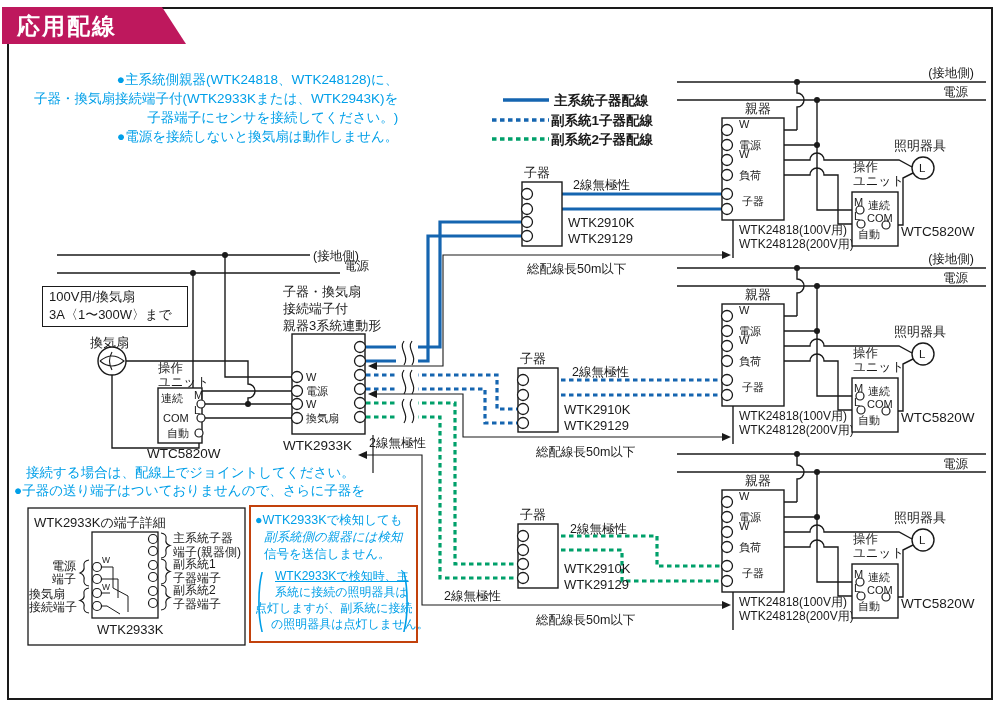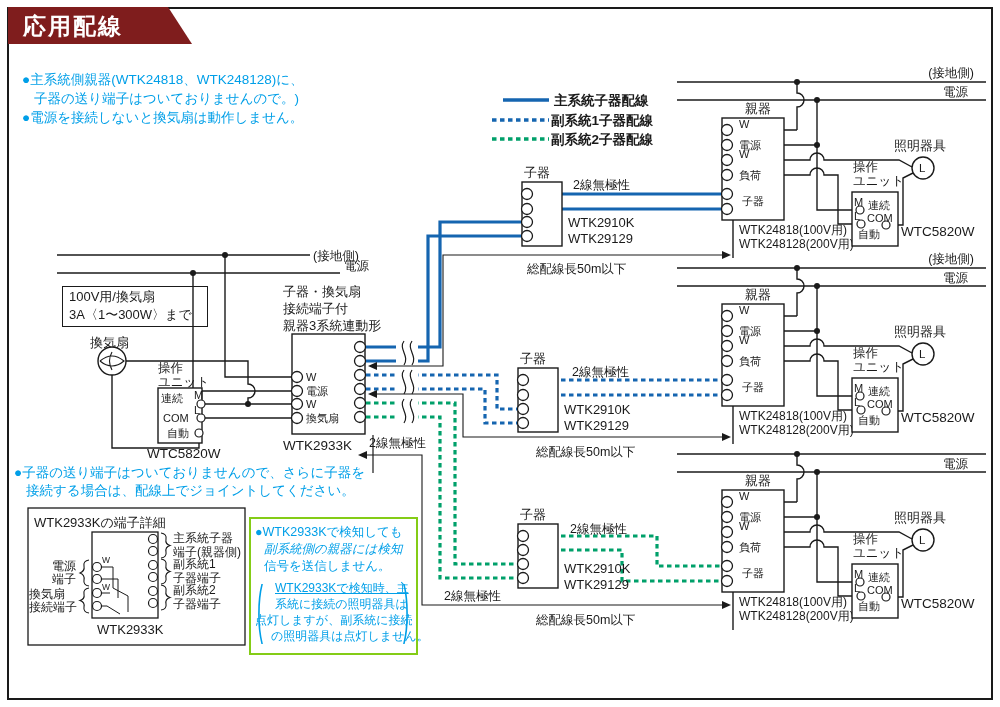--- a/index.html
+++ b/index.html
@@ -2,30 +2,30 @@
 <html><head>
 <meta charset="utf-8">
 <style>
   html,body{margin:0;padding:0;background:#fff;}
   .stage{position:relative;width:1000px;height:707px;background:#fff;overflow:hidden;
          font-family:"Liberation Sans","DejaVu Sans",sans-serif;color:#1a1a1a;}
   .stage svg{position:absolute;left:0;top:0;}
   svg text{fill:#1a1a1a;font-family:"Liberation Sans","DejaVu Sans",sans-serif;}
   .t11{font-size:11px}.t115{font-size:11.5px}.t12{font-size:12px}.t125{font-size:12.5px}
   .t13{font-size:13px}.t135{font-size:13.5px}.b{font-weight:700}
-  .banner{position:absolute;left:8px;top:7px;width:184px;height:37px;background:#7f1d1d;
+  .banner{position:absolute;left:2px;top:7px;width:184px;height:37px;background:#be185d;
           clip-path:polygon(0 0,160px 0,184px 100%,0 100%);}
   .banner span{display:block;padding:4px 0 0 15px;font-size:23px;font-weight:700;color:#fff;letter-spacing:2px;}
-  .notes-top{position:absolute;left:22px;top:70px;font-size:13.5px;line-height:19px;color:#009fe8;white-space:nowrap;}
+  .notes-top{position:absolute;left:22px;top:70px;font-size:13.5px;line-height:19px;color:#009fe8;white-space:nowrap;text-align:right;}
   .notes-top .ind{padding-left:12px;}
   .note-mid{position:absolute;left:14px;top:464px;font-size:13.5px;line-height:18px;color:#009fe8;white-space:nowrap;}
   .fan-spec{position:absolute;left:42px;top:286px;width:138px;height:38px;border:1.5px solid #1a1a1a;
-            font-size:13px;line-height:18px;padding:1px 0 0 6px;white-space:nowrap;margin-left:20px;}
-  .info-box{position:absolute;left:249px;top:505px;width:165px;height:134px;border:2px solid #84cc16;
-            color:#009fe8;font-size:12.5px;white-space:nowrap;margin-top:12px;}
+            font-size:13px;line-height:18px;padding:1px 0 0 6px;white-space:nowrap;}
+  .info-box{position:absolute;left:249px;top:505px;width:165px;height:134px;border:2px solid #c2410c;
+            color:#009fe8;font-size:12.5px;white-space:nowrap;}
   .info-box .l1{position:absolute;left:4px;top:5px;}
   .info-box .l2{position:absolute;left:13px;top:22px;font-style:italic;}
   .info-box .l3{position:absolute;left:13px;top:39px;}
   .info-box .p1{position:absolute;left:24px;top:61px;font-size:12px;text-decoration:underline;}
   .info-box .p2{position:absolute;left:24px;top:77px;font-size:12px;text-align:right;}
   .info-box .p3{position:absolute;left:4px;top:93px;font-size:12px;}
   .info-box .p4{position:absolute;left:20px;top:109px;font-size:12px;}
   .paren{position:absolute;font-size:18px;transform:scaleY(3.6);transform-origin:center;color:#009fe8;}
   .paren.open{left:6px;top:82px;}
   .paren.close{left:152px;top:82px;}
@@ -376,27 +376,28 @@
     <text x="97" y="634" class="t13">WTK2933K</text>
   </g>
 </svg>
 
 <div class="banner">
   <span>応用配線</span>
 </div>
 
 <div class="notes-top">
   <div>●主系統側親器(WTK24818、WTK248128)に、</div>
-  <div class="ind">子器の送り端子はついておりませんので。)</div>
+  <div class="ind">子器・換気扇接続端子付(WTK2933Kまたは、WTK2943K)を</div>
+  <div class="ind">子器端子にセンサを接続してください。)</div>
   <div>●電源を接続しないと換気扇は動作しません。</div>
 </div>
 
 <div class="note-mid">
+  <div style="padding-left:12px">接続する場合は、配線上でジョイントしてください。</div>
   <div>●子器の送り端子はついておりませんので、さらに子器を</div>
-  <div style="padding-left:12px">接続する場合は、配線上でジョイントしてください。</div>
 </div>
 
 <div class="fan-spec">
   <div>100V用/換気扇</div>
   <div>3A〈1〜300W〉まで</div>
 </div>
 
 <div class="info-box">
   <div class="l1">●WTK2933Kで検知しても</div>
   <div class="l2">副系統側の親器には検知</div>

